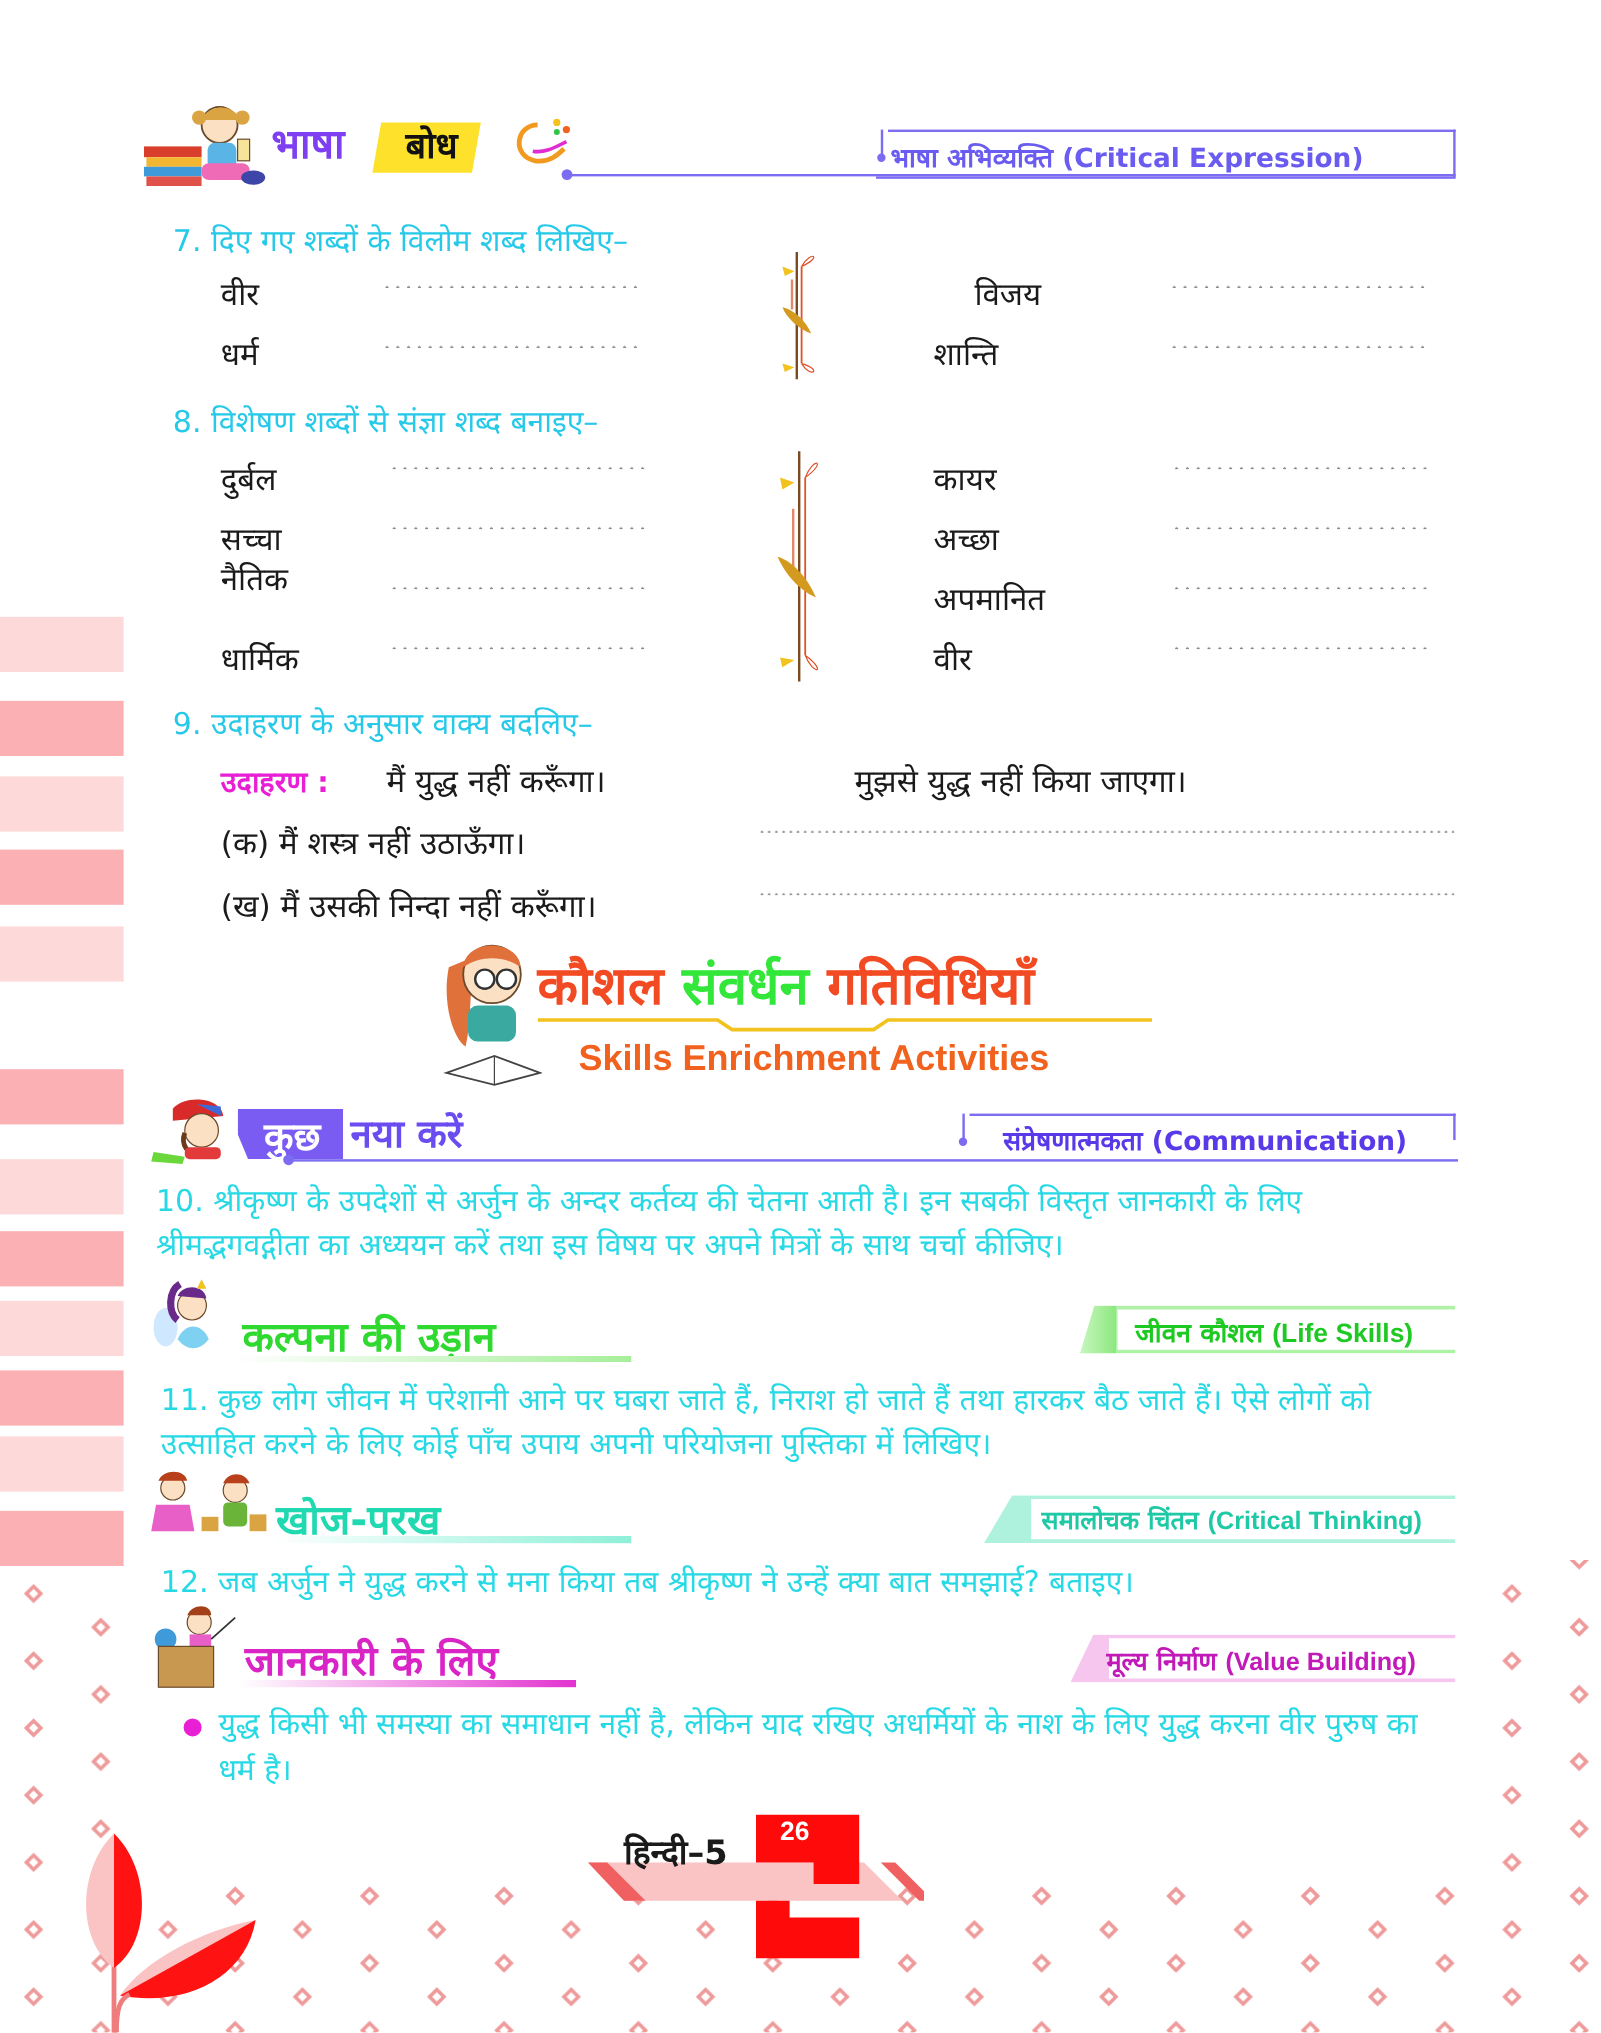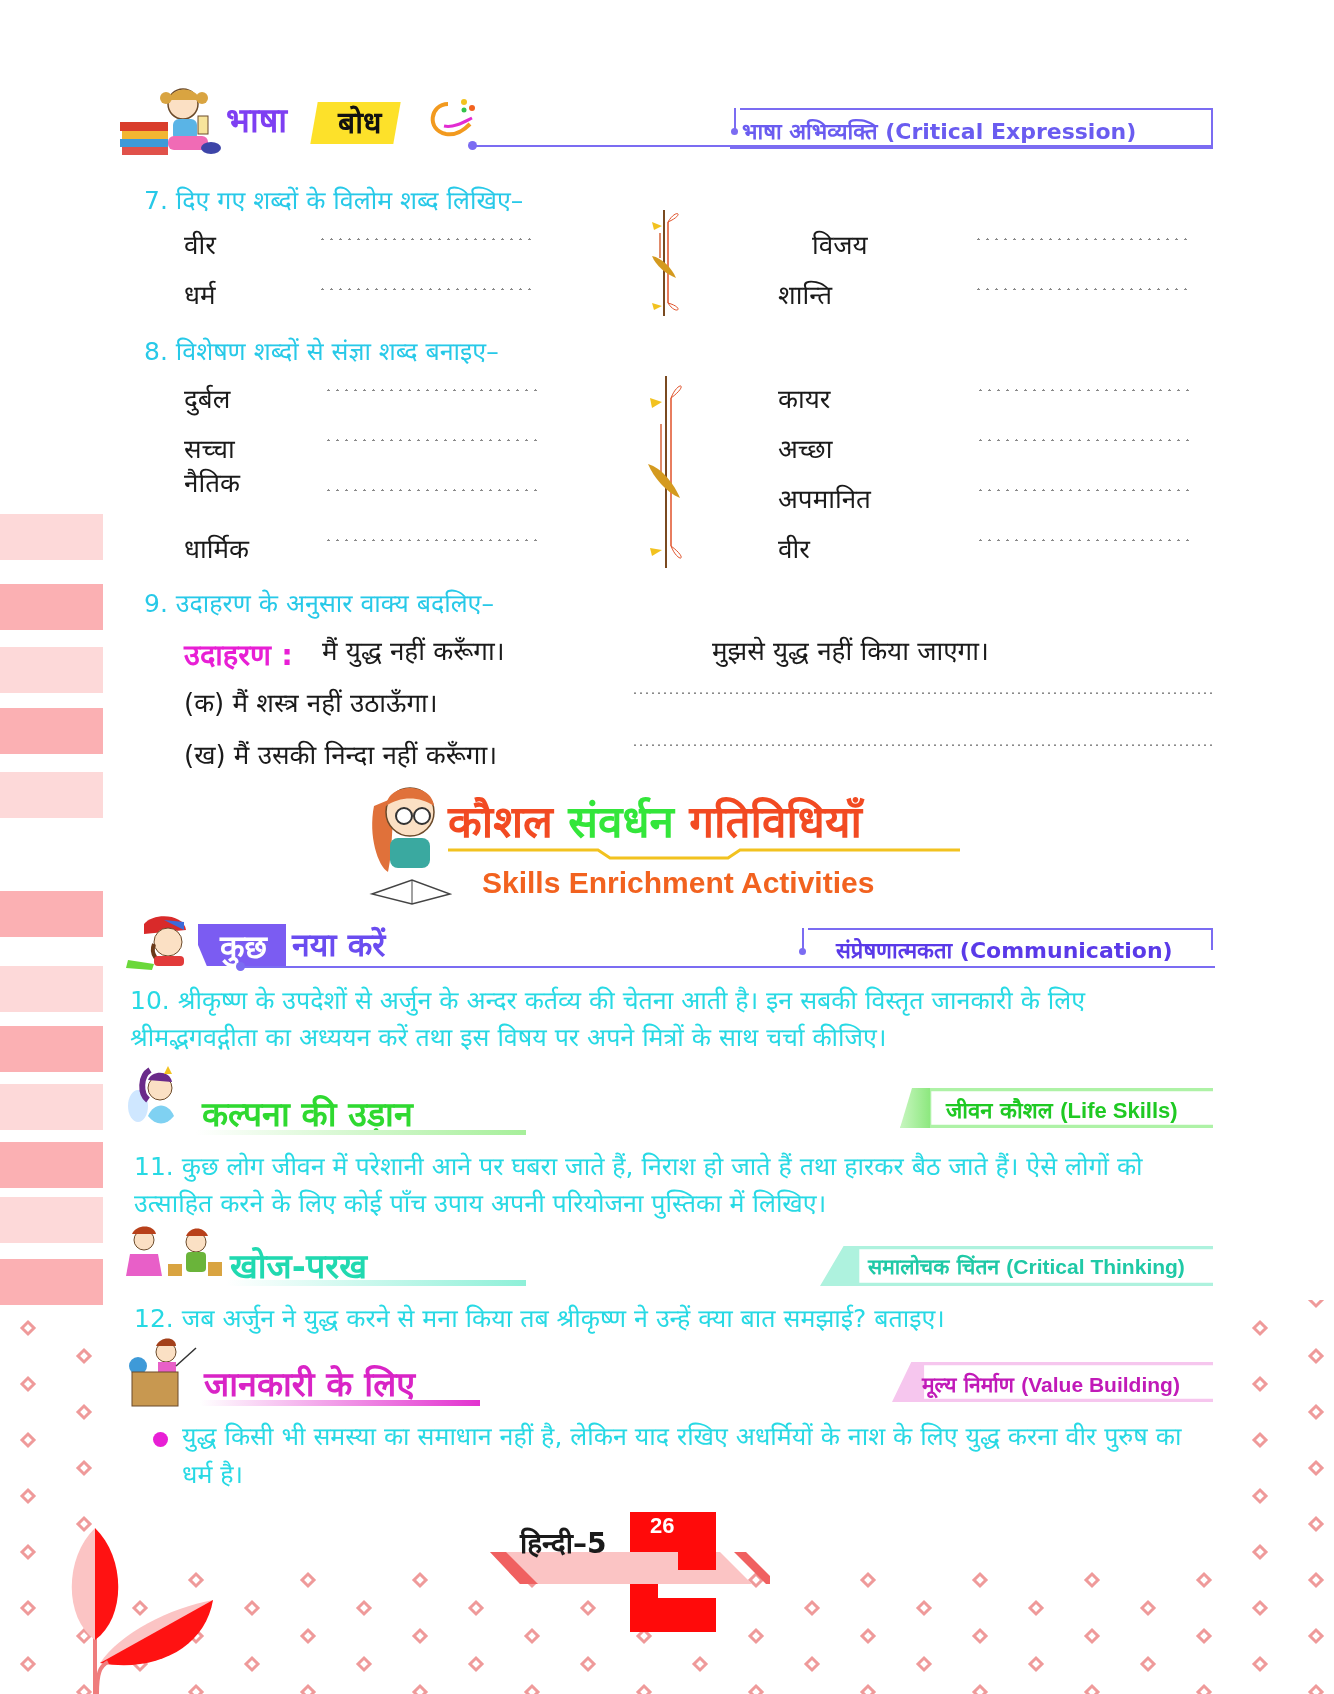--- a/index.html
+++ b/index.html
@@ -26,21 +26,21 @@
   .tag-text { font-weight: bold; white-space: nowrap; }
 
   
   .q-title { position: absolute; color: #27c9e8; font-size: 25px; white-space: nowrap; }
   .word { position: absolute; font-size: 26px; color: #1a1a1a; white-space: nowrap; }
   .dots { position: absolute; height: 2px;
     background-image: radial-gradient(circle, #8a8a8a 1px, transparent 1.3px);
     background-size: 9px 3px; background-repeat: repeat-x; }
   .divider-art { position: absolute; }
 
-  .example-label { position: absolute; color: #e81fd5; font-weight: bold; font-size: 29px; }
+  .example-label { position: absolute; color: #e81fd5; font-weight: bold; font-size: 24px; }
 
   
   .skills-title { position: absolute; left: 448px; top: 790px; font-size: 44px; font-weight: bold; white-space: nowrap; }
   .skills-title .w1 { color: #f24a22; }
   .skills-title .w2 { color: #33e63a; }
   .skills-title .w3 { color: #f24a22; }
   .skills-sub { position: absolute; left: 482px; top: 866px; font-size: 30px; font-weight: bold; color: #f2621f; font-family: "Liberation Sans", sans-serif; }
   .skills-underline { position: absolute; left: 448px; top: 846px; width: 512px; height: 16px; }
 
   

